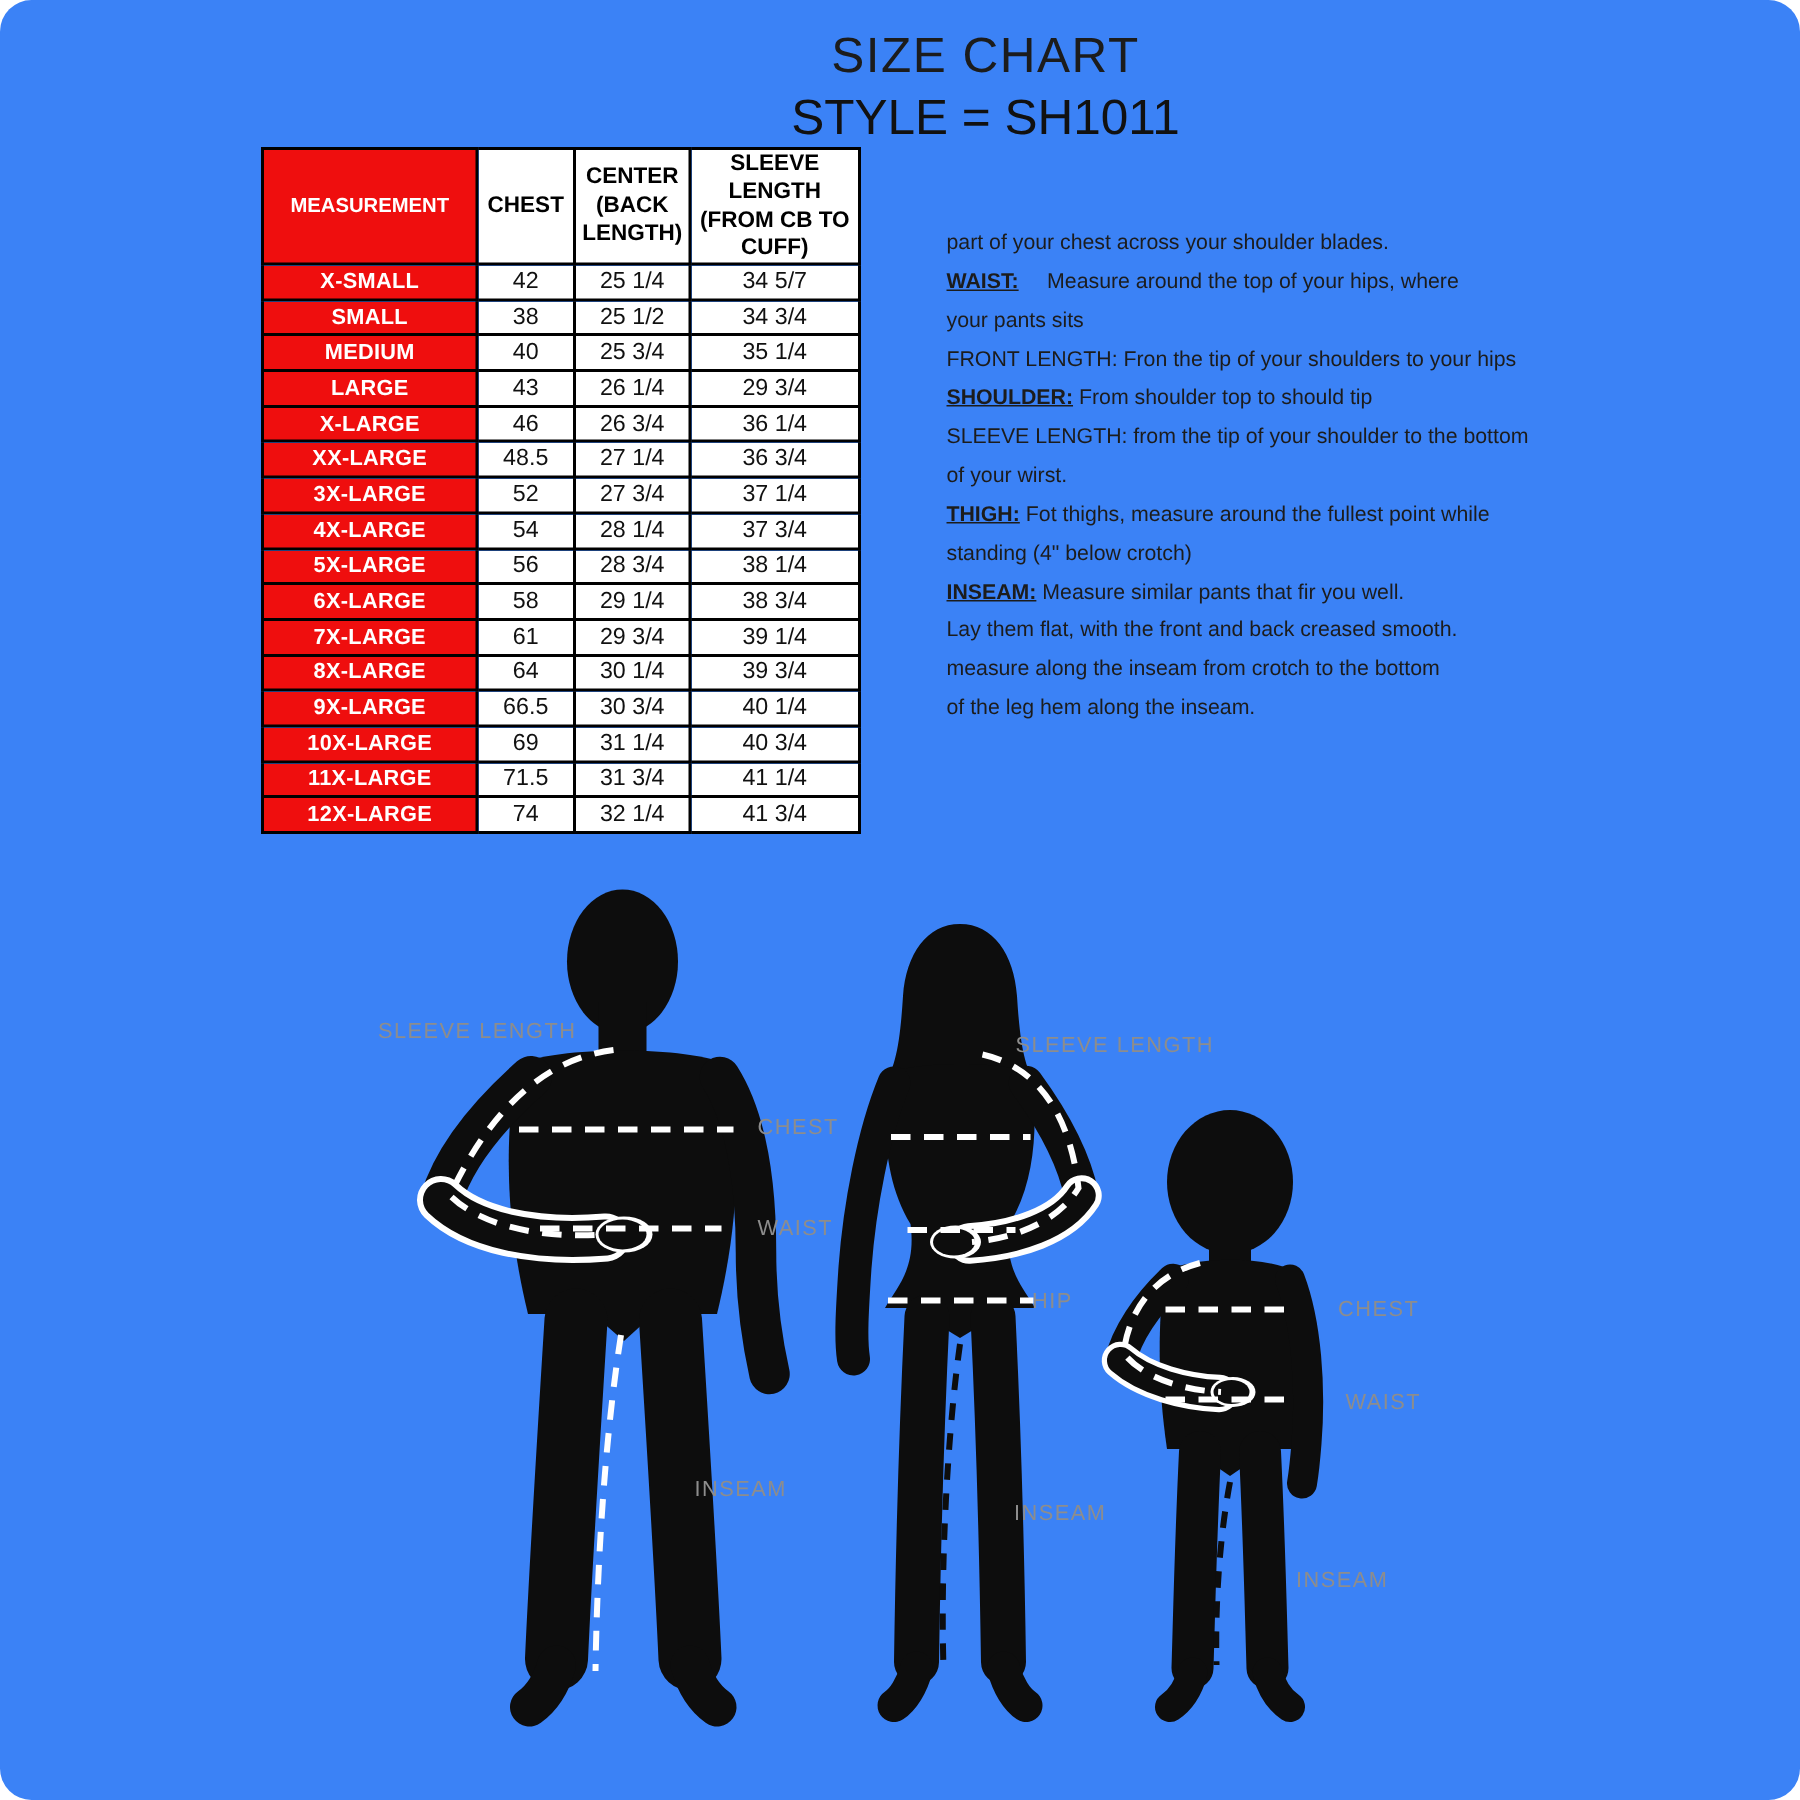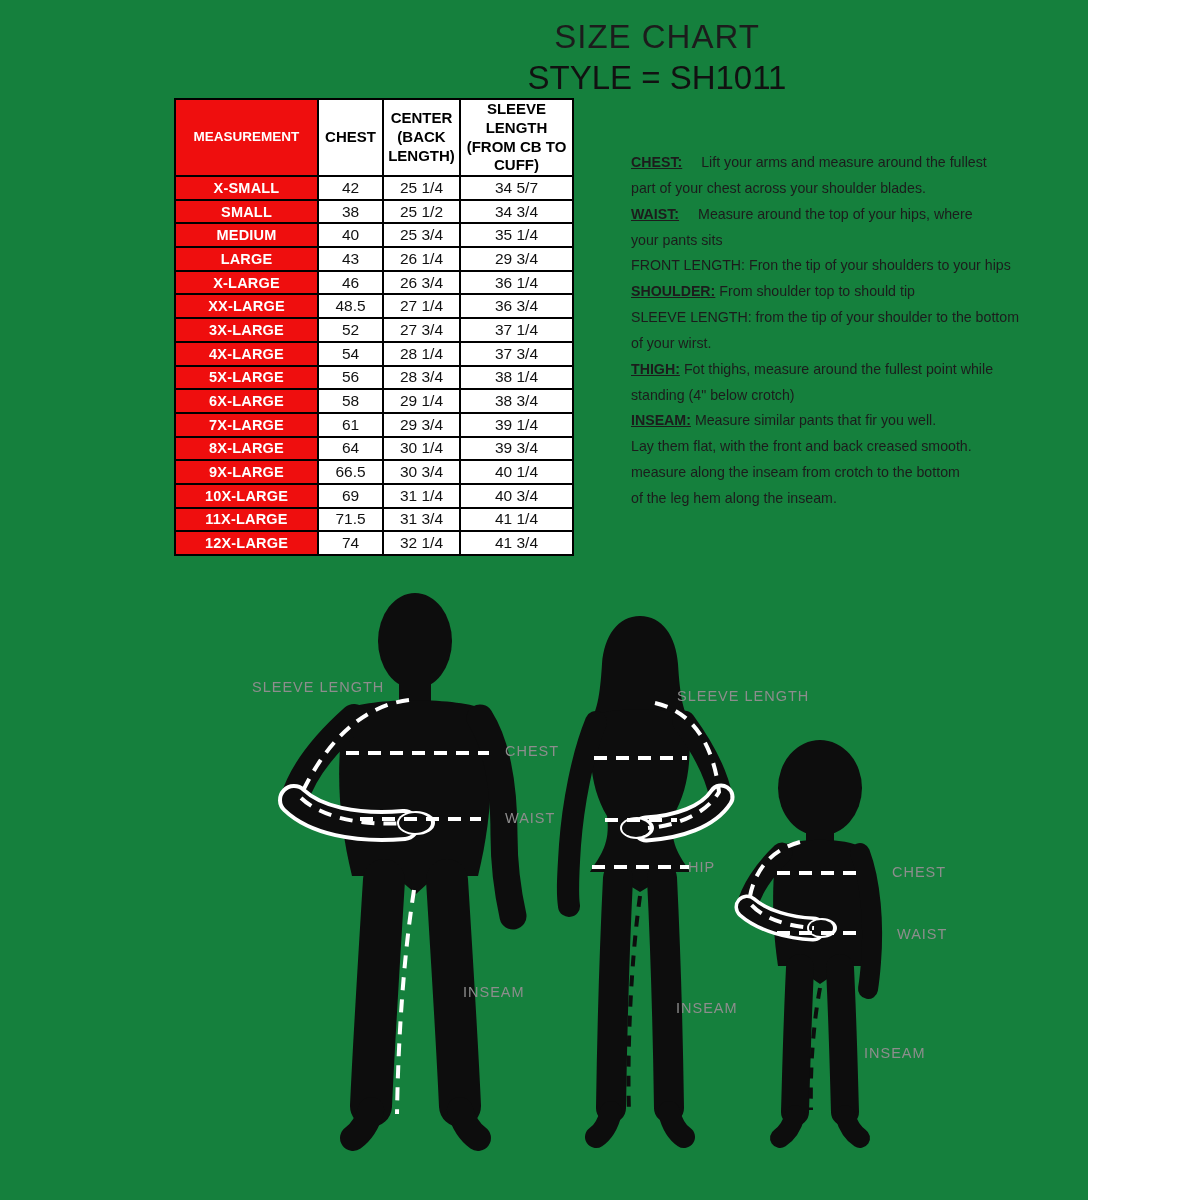--- a/index.html
+++ b/index.html
@@ -1,17 +1,17 @@
 <!DOCTYPE html>
 <html><head>
 <meta charset="utf-8">
 <style>
   html,body{margin:0;padding:0;background:#fff;}
-  .page{position:relative;width:1088px;height:1200px;background:#15803d;overflow:hidden;
-        font-family:"Liberation Sans",sans-serif;color:#1a1a1a;}
+  .page{position:relative;width:1200px;height:1200px;background:#3b82f6;overflow:hidden;
+        font-family:"Liberation Sans",sans-serif;color:#1a1a1a;border-radius:21px;}
 
   
   .titles{position:absolute;left:457px;top:20px;width:400px;text-align:center;line-height:1;}
   .title-main{font-size:33px;font-weight:400;letter-spacing:1px;color:#1c1c1c;}
   .title-style{font-size:33px;font-weight:400;margin-top:8px;color:#111;}
 
   
   table.size-table{position:absolute;left:174px;top:98px;border-collapse:collapse;
         table-layout:fixed;width:398px;}
   .size-table th,.size-table td{border:2px solid #000;text-align:center;vertical-align:middle;
@@ -157,21 +157,20 @@
         <tr>
           <td class="size-name">12X-LARGE</td>
           <td>74</td>
           <td>32 1/4</td>
           <td>41 3/4</td>
         </tr>
       </tbody>
   </table>
 
   <div class="instructions">
-      <div class="instr-line"><span class="ilabel gap">CHEST:</span><span>Lift your arms and measure around the fullest</span></div>
       <div class="instr-line"><span>part of your chest across your shoulder blades.</span></div>
       <div class="instr-line"><span class="ilabel gap">WAIST:</span><span>Measure around the top of  your hips, where</span></div>
       <div class="instr-line"><span>your pants sits</span></div>
       <div class="instr-line"><span>FRONT LENGTH: Fron the tip of your shoulders to your hips</span></div>
       <div class="instr-line"><span class="ilabel nogap">SHOULDER:</span><span>From shoulder top to should tip</span></div>
       <div class="instr-line"><span>SLEEVE LENGTH: from the tip of your shoulder to the bottom</span></div>
       <div class="instr-line"><span>of your wirst.</span></div>
       <div class="instr-line"><span class="ilabel nogap">THIGH:</span><span>Fot thighs, measure around the fullest point while</span></div>
       <div class="instr-line"><span>standing (4" below crotch)</span></div>
       <div class="instr-line"><span class="ilabel nogap">INSEAM:</span><span>Measure similar pants that fir you well.</span></div>

